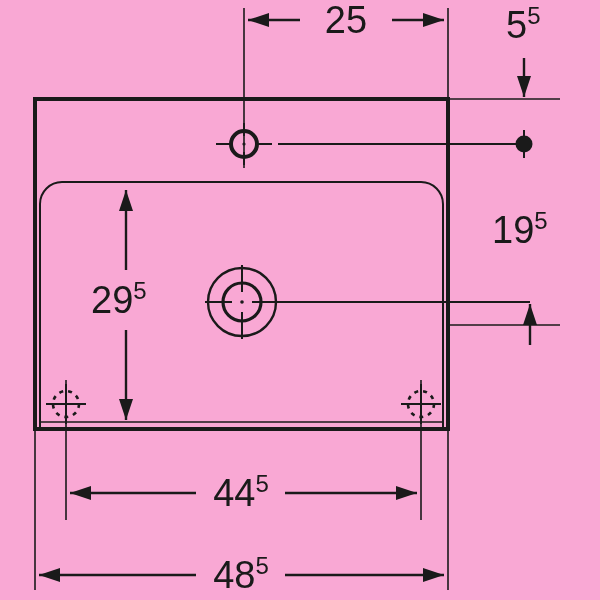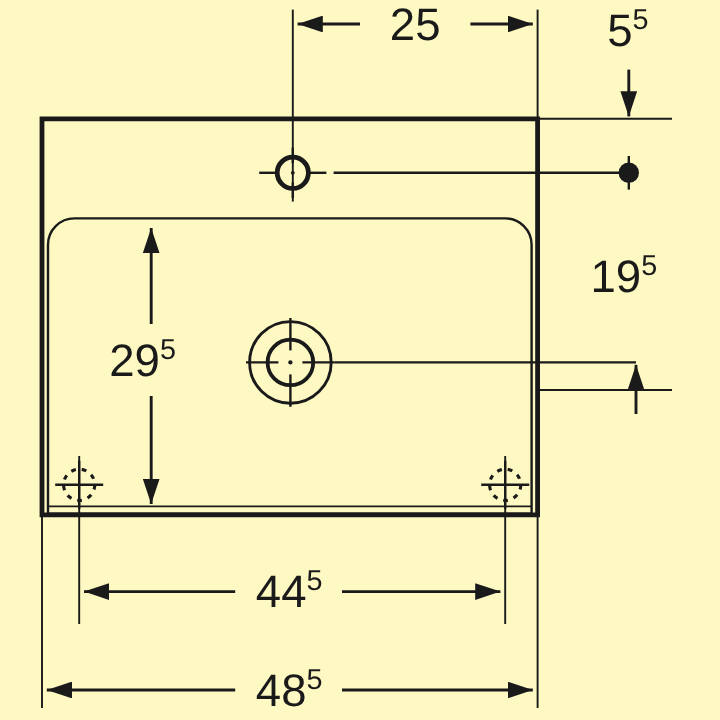--- a/index.html
+++ b/index.html
@@ -10,21 +10,21 @@
   body {
     width: 600px;
     height: 600px;
     font-family: "Liberation Sans", sans-serif;
     overflow: hidden;
   }
   #drawing-root {
     position: relative;
     width: 600px;
     height: 600px;
-    background: #fef9c3;
+    background: #f9a8d4;
   }
   svg#technical-drawing {
     display: block;
     width: 600px;
     height: 600px;
   }
   .dim-text {
     font-family: "Liberation Sans", sans-serif;
     font-size: 38px;
     fill: #1a1a1a;

